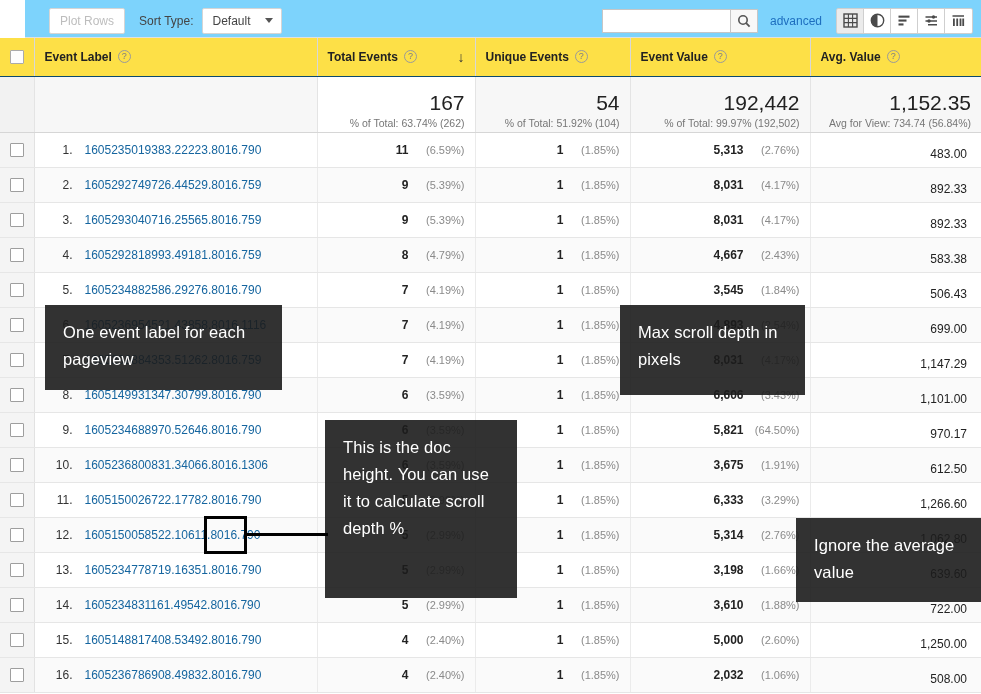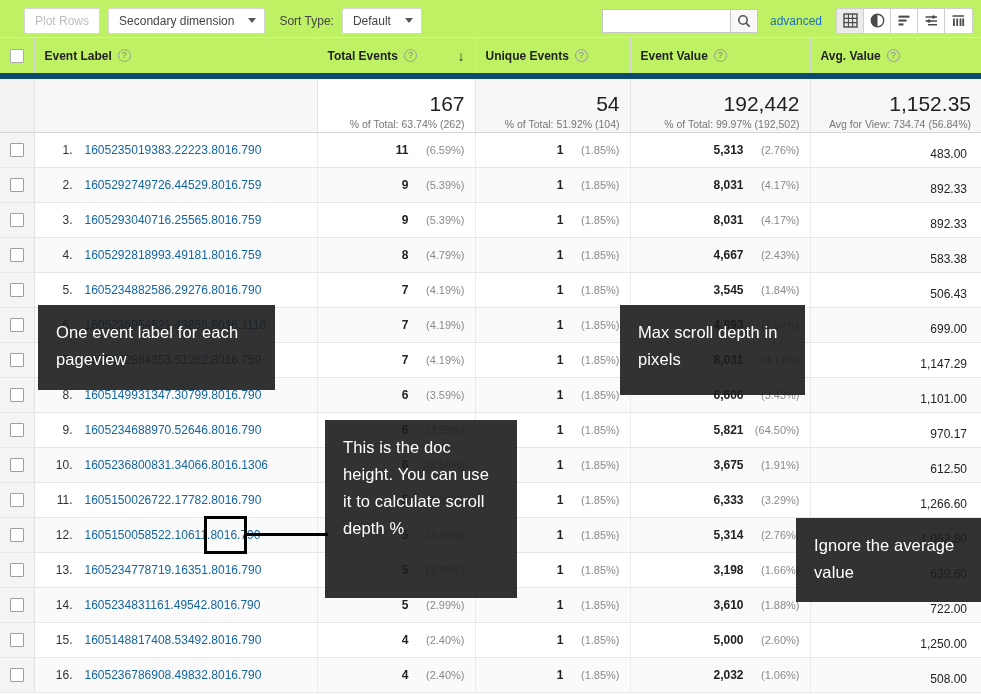--- a/index.html
+++ b/index.html
@@ -14,26 +14,27 @@
     font-size: 12px;
     color: #333;
     overflow: hidden;
     position: relative;
   }
 
   
   .toolbar {
     height: 38px;
     border-bottom: 1px solid #e0e0e0;
-    background: #bef264;
+    background: #7dd3fc;
     display: flex;
     align-items: center;
     padding: 4px 8px 0 24px;
     box-sizing: border-box;
     position: relative;
+    margin-left: 25px;
   }
   .btn-plain {
     height: 26px;
     line-height: 24px;
     padding: 0 10px;
     border: 1px solid #d5d5d5;
     background: #fff;
     border-radius: 2px;
     font-size: 12px;
     color: #bdbdbd;
@@ -139,22 +140,22 @@
     vertical-align: middle;
   }
   .c-chk   { width: 34px; }
   .c-label { width: 283px; }
   .c-total { width: 158px; }
   .c-uniq  { width: 155px; }
   .c-evval { width: 180px; }
   .c-avg   { width: 171px; }
 
   thead th {
-    background: #bef264;
-    border-bottom: 6px solid #0c4a6e;
+    background: #fde047;
+    border-bottom: 1px solid #0c4a6e;
     border-right: 1px solid #d8d8d8;
     height: 38px;
     font-size: 12px;
     font-weight: bold;
     color: #222;
     text-align: left;
     box-sizing: border-box;
   }
   thead th.c-chk { border-right: 1px solid #d8d8d8; }
   thead th.c-avg { border-right: none; }
@@ -318,24 +319,20 @@
     background: #000;
     height: 3px;
     z-index: 41;
   }
 </style>
 </head>
 <body>
 
 <div class="toolbar">
   <div class="btn-plain">Plot Rows</div>
-  <div class="btn-dd">
-    <span>Secondary dimension</span>
-    <span class="caret"></span>
-  </div>
   <span class="sort-label">Sort Type:</span>
   <div class="btn-dd">
     <span>Default</span>
     <span class="caret"></span>
   </div>
 
   <div class="spacer"></div>
 
   <div class="searchbox">
     <input type="text" placeholder="" style="">
@@ -978,21 +975,21 @@
             <span class="num-pct">(1.06%)</span>
           </div>
         </td>
         <td class="c-avg">
           <div class="avg-cell">508.00</div>
         </td>
       </tr>
     </tbody>
 </table>
 
-<div class="anno" style="left:38px; top:305px; width:237px; height:85px;">
+<div class="anno" style="left:45px; top:305px; width:237px; height:85px;">
   <span>One event label for each pageview</span>
 </div>
 
 <div class="anno" style="left:620px; top:305px; width:185px; height:90px;">
   <span>Max scroll depth in pixels</span>
 </div>
 
 <div class="anno" style="left:325px; top:420px; width:192px; height:178px;">
   <span>This is the doc height. You can use it to calculate scroll depth %</span>
 </div>

